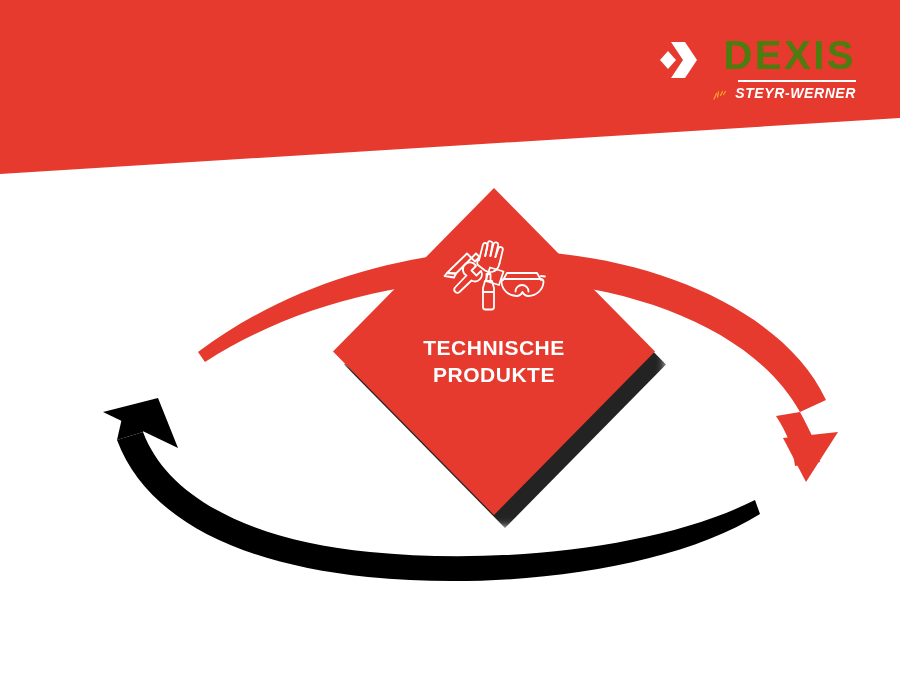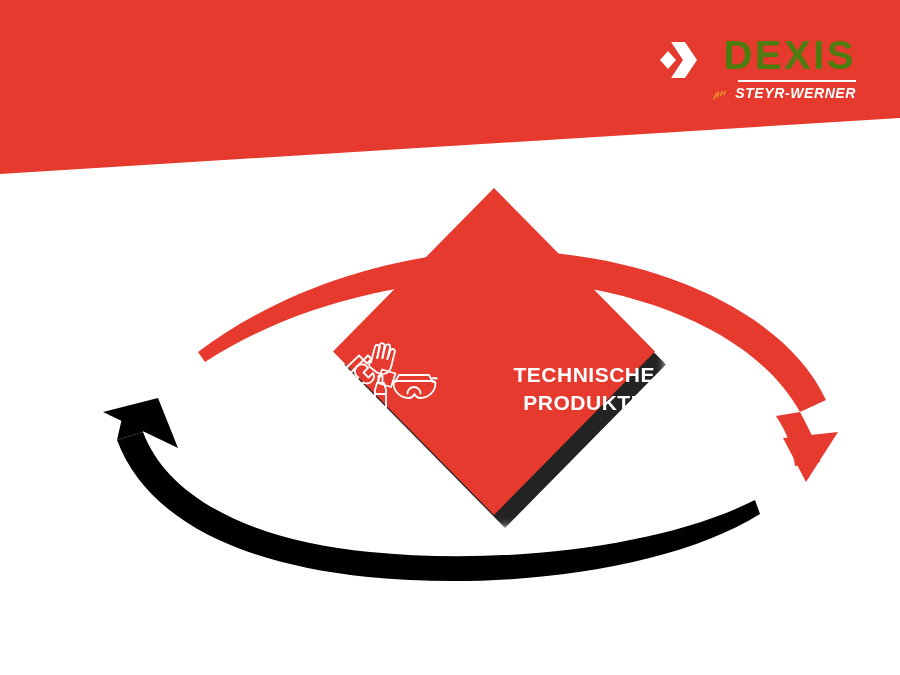--- a/index.html
+++ b/index.html
@@ -80,22 +80,22 @@
     filter: blur(5px);
     opacity:0.92;
   }
   #diamond-shape {
     position:absolute; left:0; top:0; width:100%; height:100%;
     background:var(--brand, #E63A2E);
     clip-path: polygon(50% 0, 100% 50%, 50% 100%, 0 50%);
   }
   #diamond-content {
     position:absolute; left:0; top:0; width:100%; height:100%;
-    display:flex; flex-direction:row;
-    align-items:center; justify-content:space-between;
+    display:flex; flex-direction:column;
+    align-items:center; justify-content:flex-start;
     padding-top:52px;
   }
   #diamond-icon { width:106px; height:72px; display:block; }
   #diamond-title {
     margin-top:22px;
     color:#ffffff;
     font-size:21px;
     font-weight:bold;
     line-height:1.30;
     letter-spacing:0.5px;

